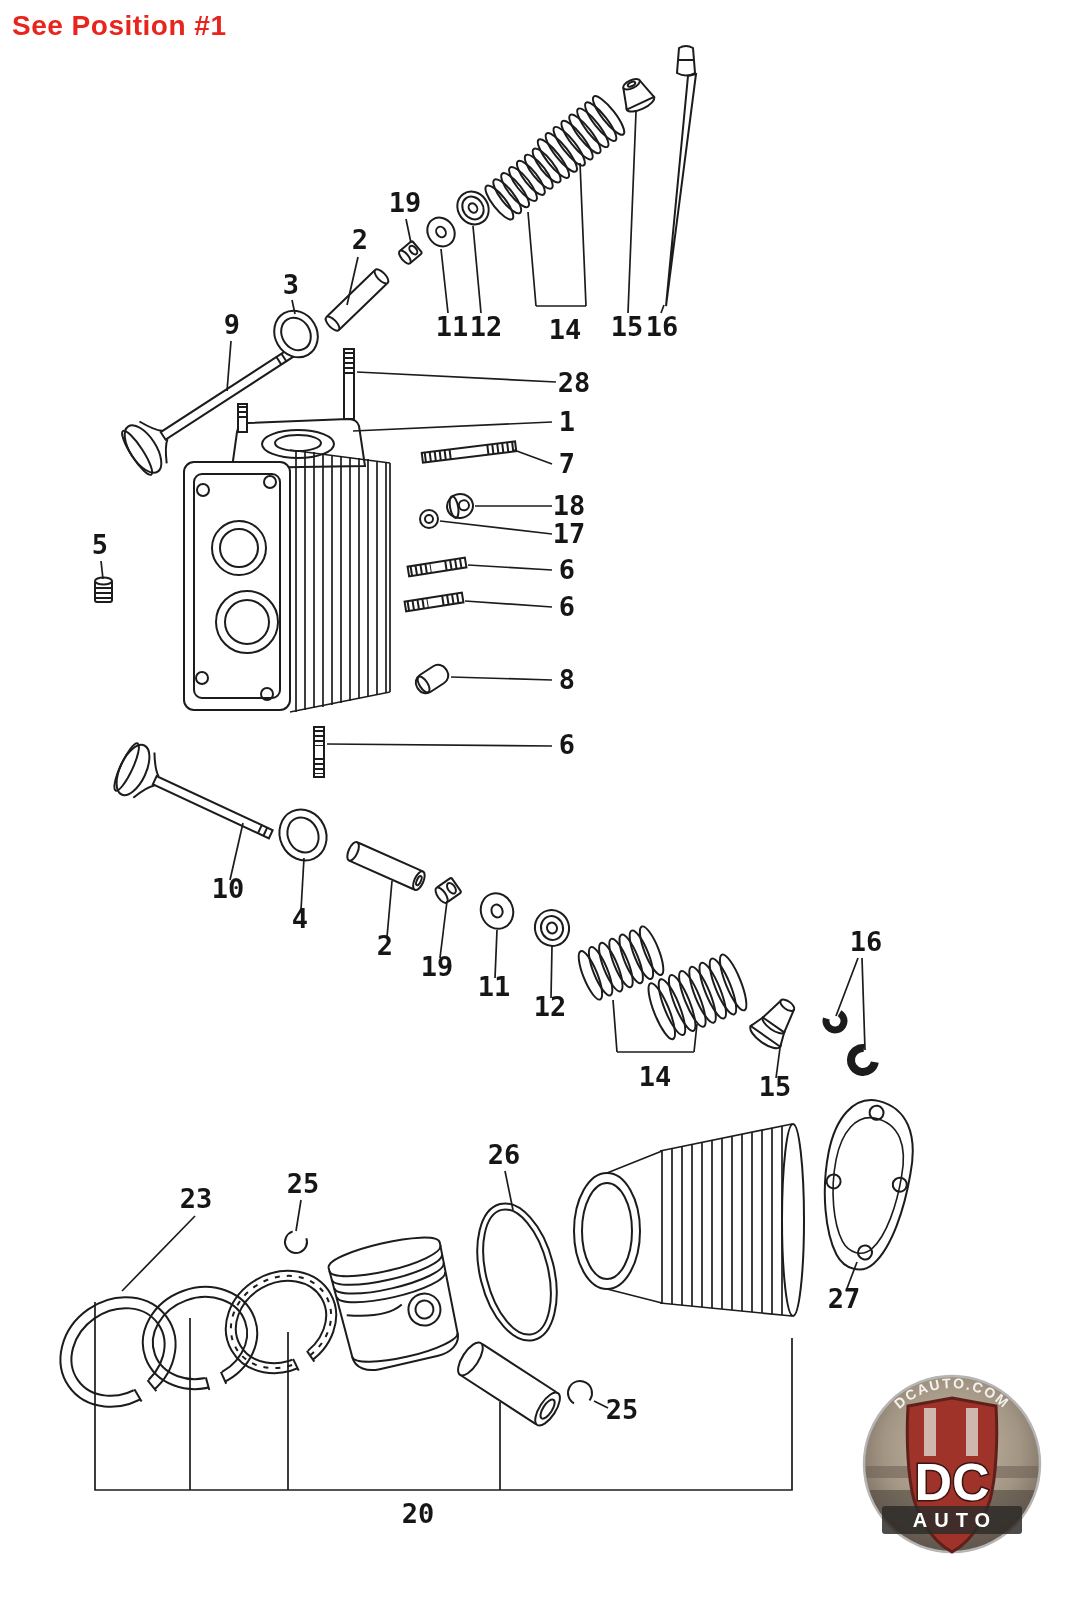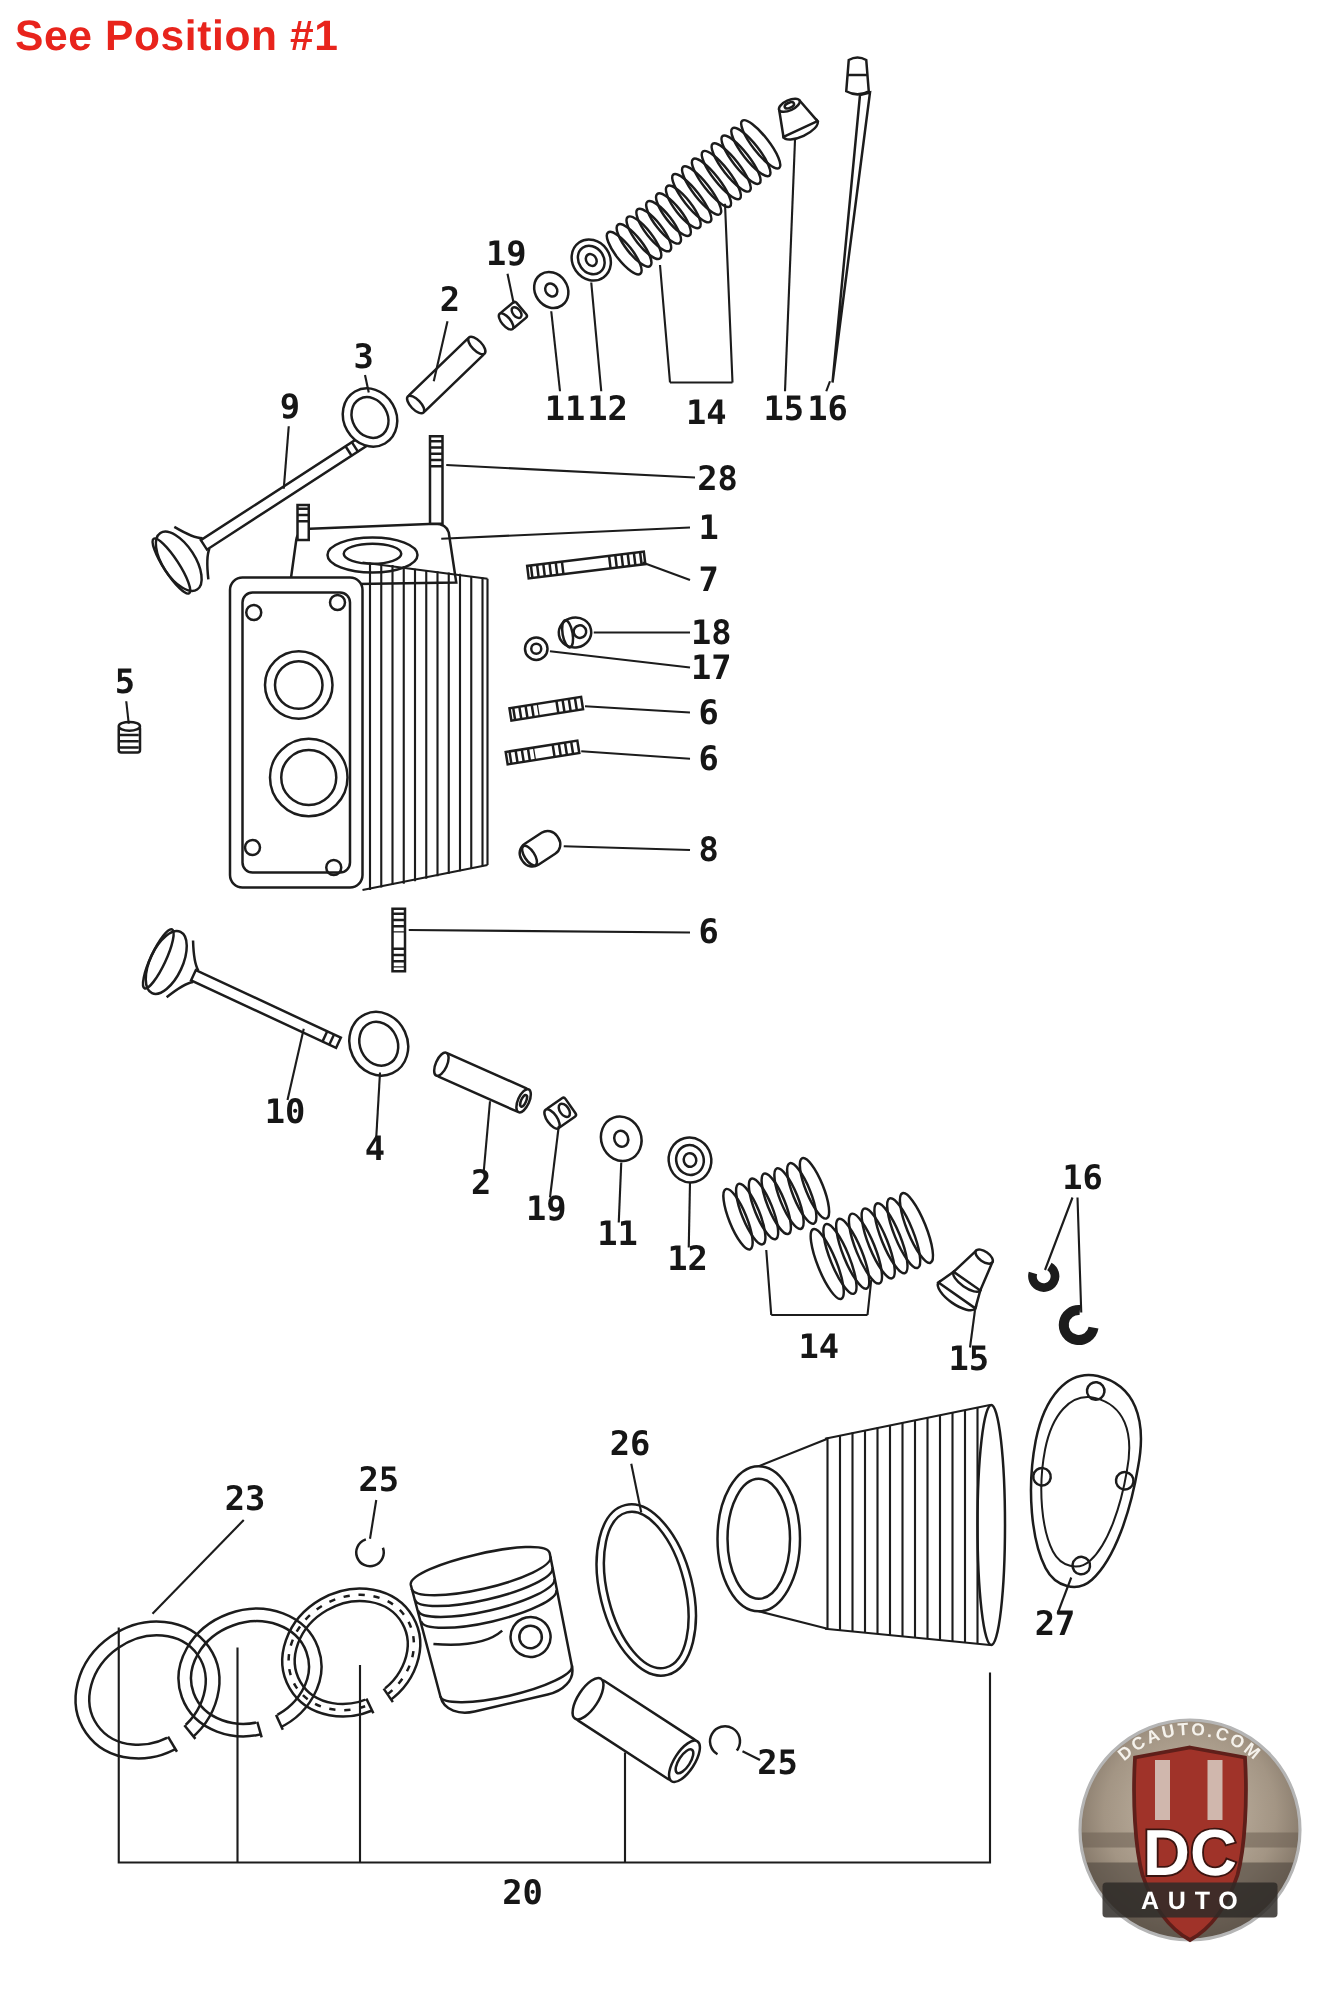--- a/index.html
+++ b/index.html
@@ -2,21 +2,21 @@
 <html><head>
 <meta charset="utf-8">
 <style>
   html,body { margin:0; padding:0; }
   body {
     width:1067px; height:1600px; background:#ffffff; position:relative;
     font-family:"Liberation Sans", sans-serif; overflow:hidden;
   }
   .title {
     position:absolute; top:10px; left:12px;
-    font-size:34px; font-weight:700; color:#e8241c; letter-spacing:0.5px;
+    font-size:28px; font-weight:700; color:#e8241c; letter-spacing:0.5px;
   }
   svg { position:absolute; top:0; left:0; }
   .ln  { fill:#ffffff; stroke:#1c1c1c; stroke-width:2; }
   .nf  { fill:none;    stroke:#1c1c1c; stroke-width:2; }
   .ld  { fill:none;    stroke:#1c1c1c; stroke-width:1.7; }
   .thr { fill:none;    stroke:#1c1c1c; stroke-dasharray:2 3; }
   .lbl {
     font-family:"DejaVu Sans Mono","Liberation Mono",monospace;
     font-size:27px; font-weight:700; fill:#161616; text-anchor:middle;
   }

